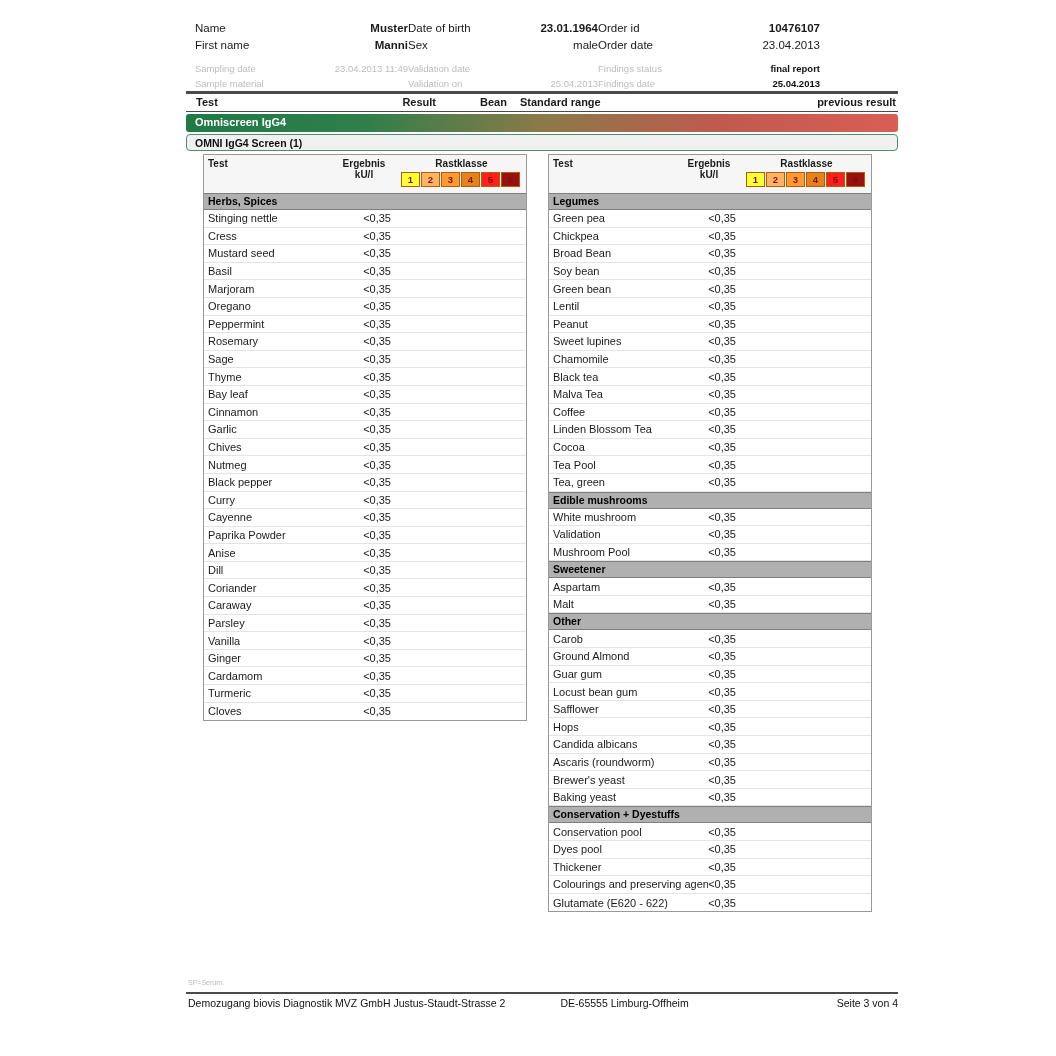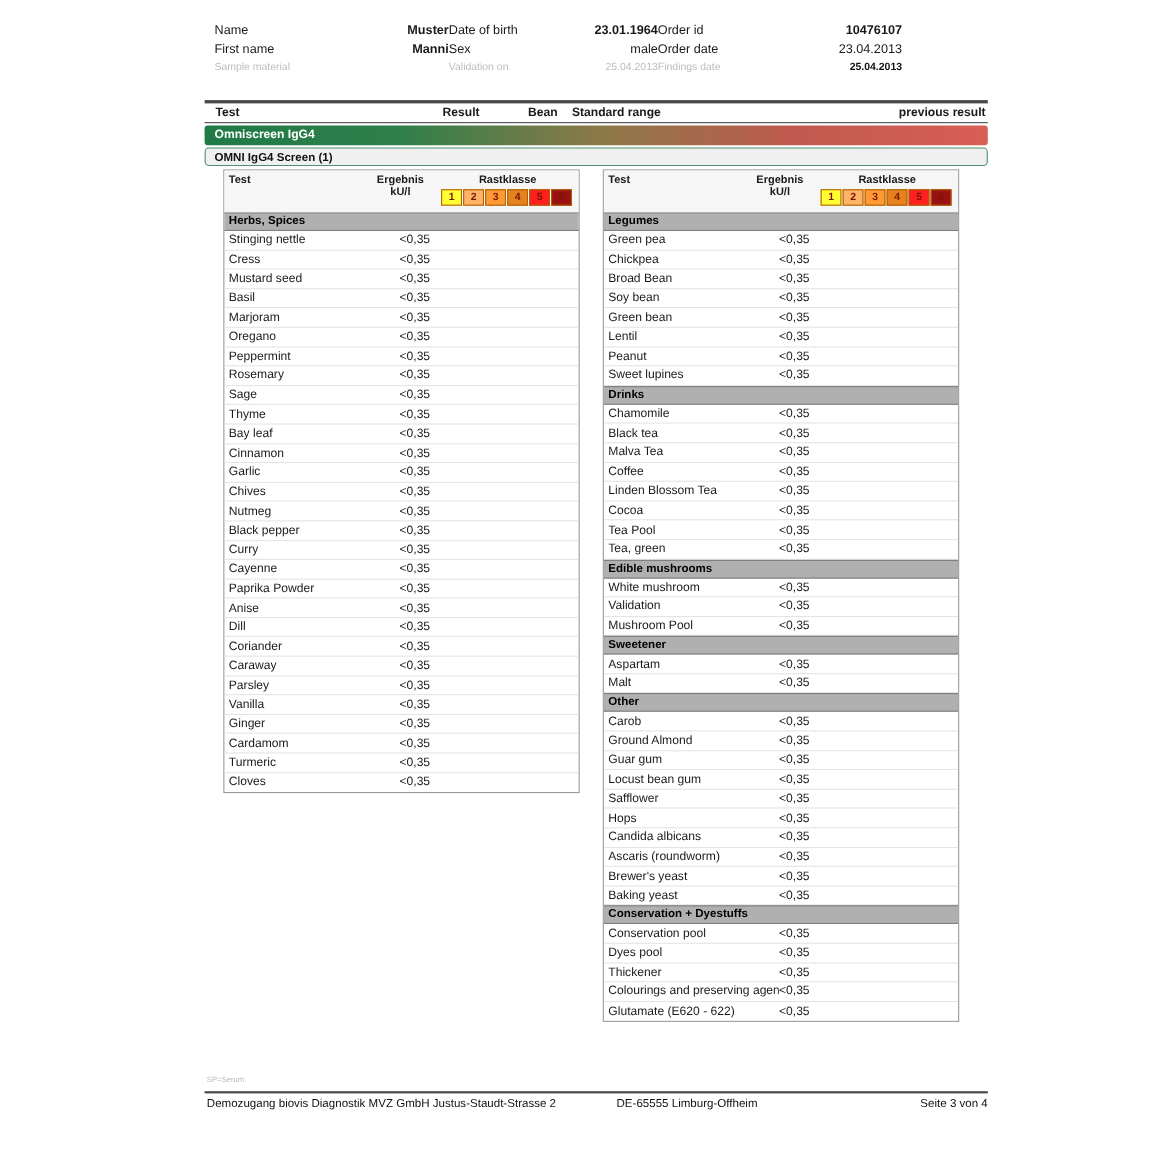--- a/index.html
+++ b/index.html
@@ -86,20 +86,34 @@
         </div>
       <div class="pair">
           <span>Sex</span>
           <span>male</span>
         </div>
       <div class="pair">
           <span>Order date</span>
           <span>23.04.2013</span>
         </div>
     </div>
+    <div class="hdr-row r-sub first">
+      <div class="pair">
+          <span>Sampling date</span>
+          <span>23.04.2013 11:49</span>
+        </div>
+      <div class="pair">
+          <span>Validation date</span>
+          <span></span>
+        </div>
+      <div class="pair">
+          <span>Findings status</span>
+          <span class="b dark">final report</span>
+        </div>
+    </div>
     <div class="hdr-row r-sub">
       <div class="pair">
           <span>Sample material</span>
           <span></span>
         </div>
       <div class="pair">
           <span>Validation on</span>
           <span>25.04.2013</span>
         </div>
       <div class="pair">
@@ -299,21 +313,20 @@
         <span class="vl">&lt;0,35</span>
       </div>
       <div class="row">
         <span class="nm">Peanut</span>
         <span class="vl">&lt;0,35</span>
       </div>
       <div class="row">
         <span class="nm">Sweet lupines</span>
         <span class="vl">&lt;0,35</span>
       </div>
-      <div class="sec-bar">Drinks</div>
       <div class="row">
         <span class="nm">Chamomile</span>
         <span class="vl">&lt;0,35</span>
       </div>
       <div class="row">
         <span class="nm">Black tea</span>
         <span class="vl">&lt;0,35</span>
       </div>
       <div class="row">
         <span class="nm">Malva Tea</span>

